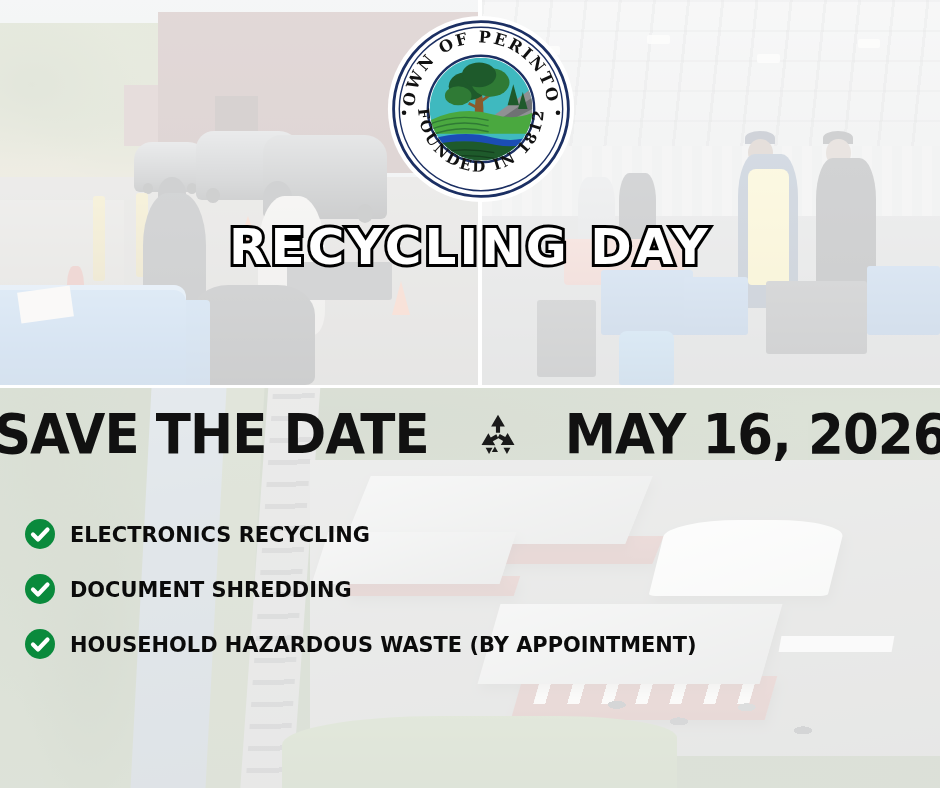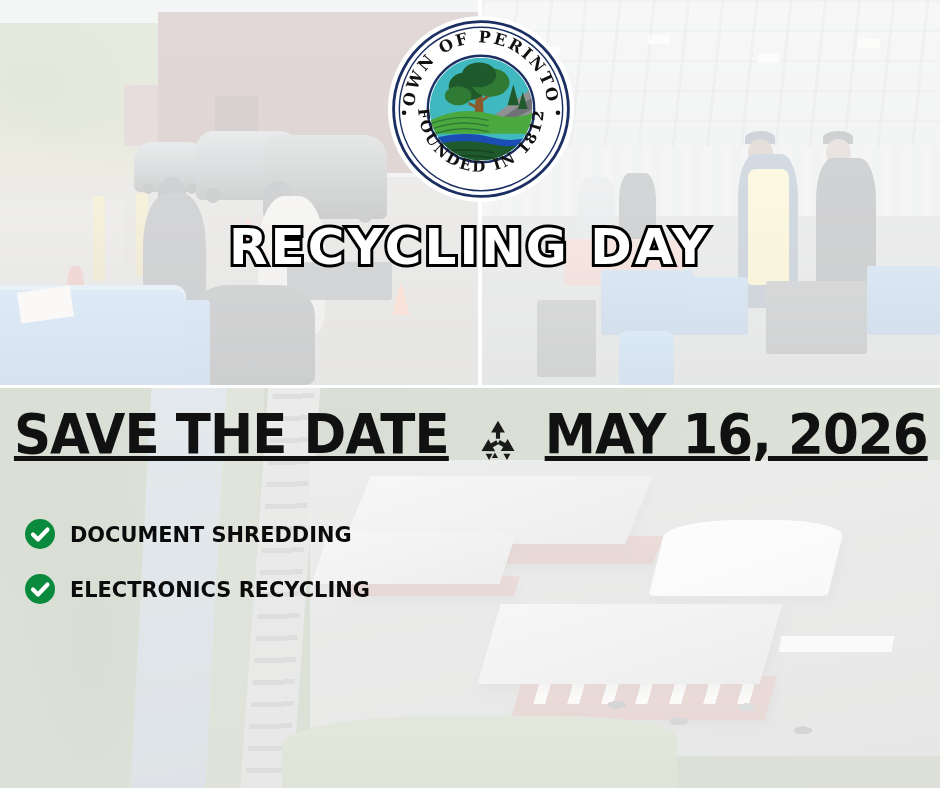--- a/index.html
+++ b/index.html
@@ -364,25 +364,24 @@
     z-index: 40;
   }
 
   
   .date-line {
     position: absolute;
     left: 0; top: 18px;
     width: 940px;
     z-index: 60;
     display: flex;
-    align-items: flex-end;
+    align-items: center;
     justify-content: center;
-    gap: 6px;
+    gap: 26px;
     color: #111111;
-    text-decoration: underline;
   }
   .date-line .dtext {
     font-family: "DejaVu Sans", sans-serif;
     font-weight: 700;
     font-size: 56px;
     letter-spacing: -1px;
     line-height: 1;
     white-space: nowrap;
     transform: scaleX(0.92);
     transform-origin: center;
@@ -594,31 +593,40 @@
 
     <div class="bullets">
 
       <div class="bullet-row">
         <span class="bullet-icon">
           <svg viewBox="0 0 32 32" width="32" height="32" aria-hidden="true">
             <circle cx="16" cy="16" r="15" fill="#0a8a3c"></circle>
             <path d="M9 16.5 L14 21.5 L23.5 11.5" stroke="#ffffff" stroke-width="4.2" fill="none" stroke-linecap="round" stroke-linejoin="round"></path>
           </svg>
         </span>
-        <span class="bullet-text">DOCUMENT SHREDDING</span>
+        <span class="bullet-text">ELECTRONICS RECYCLING</span>
       </div>
 
       <div class="bullet-row">
         <span class="bullet-icon">
           <svg viewBox="0 0 32 32" width="32" height="32" aria-hidden="true">
             <circle cx="16" cy="16" r="15" fill="#0a8a3c"></circle>
             <path d="M9 16.5 L14 21.5 L23.5 11.5" stroke="#ffffff" stroke-width="4.2" fill="none" stroke-linecap="round" stroke-linejoin="round"></path>
           </svg>
         </span>
-        <span class="bullet-text">ELECTRONICS RECYCLING</span>
+        <span class="bullet-text">DOCUMENT SHREDDING</span>
       </div>
 
+      <div class="bullet-row">
+        <span class="bullet-icon">
+          <svg viewBox="0 0 32 32" width="32" height="32" aria-hidden="true">
+            <circle cx="16" cy="16" r="15" fill="#0a8a3c"></circle>
+            <path d="M9 16.5 L14 21.5 L23.5 11.5" stroke="#ffffff" stroke-width="4.2" fill="none" stroke-linecap="round" stroke-linejoin="round"></path>
+          </svg>
+        </span>
+        <span class="bullet-text">HOUSEHOLD HAZARDOUS WASTE (BY APPOINTMENT)</span>
+      </div>
 
 
 
     </div>
   </div>
 </div>
 
 </body></html>

